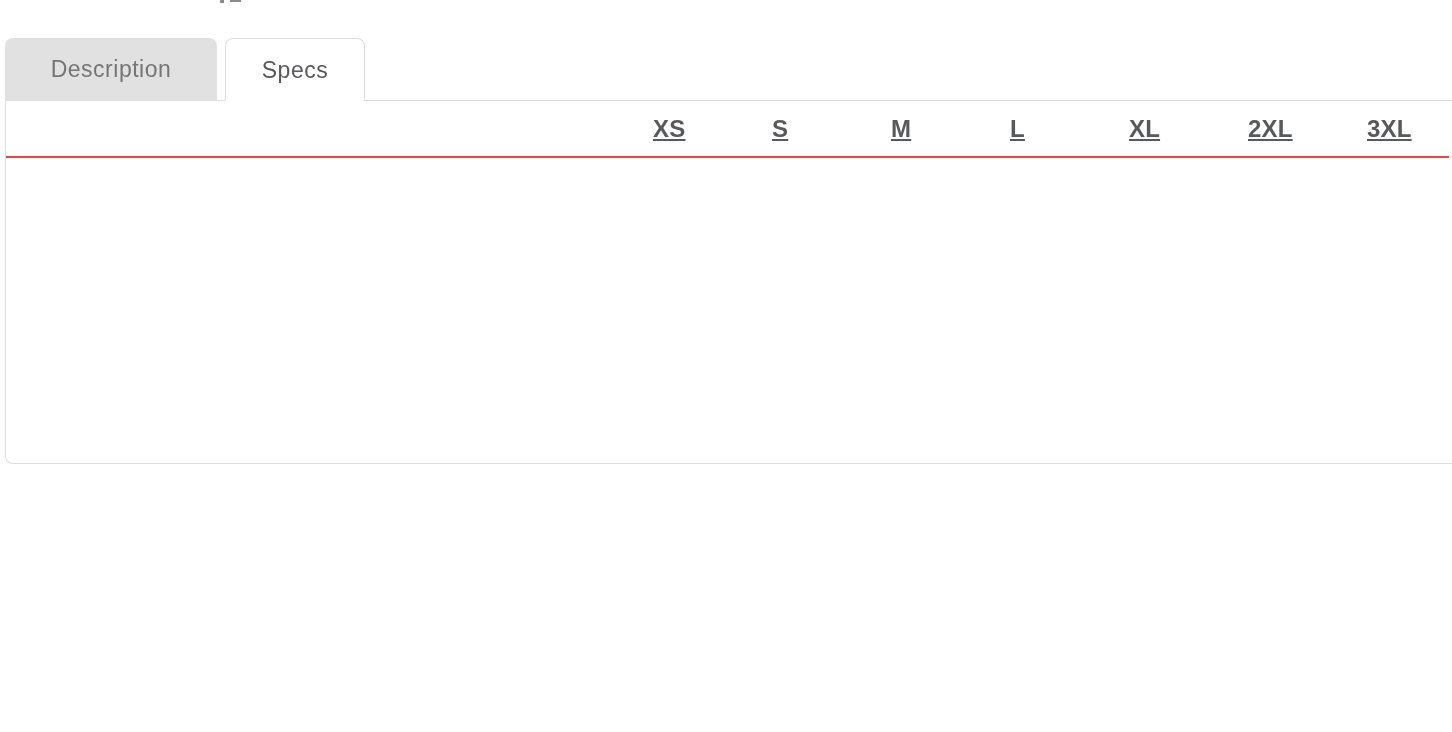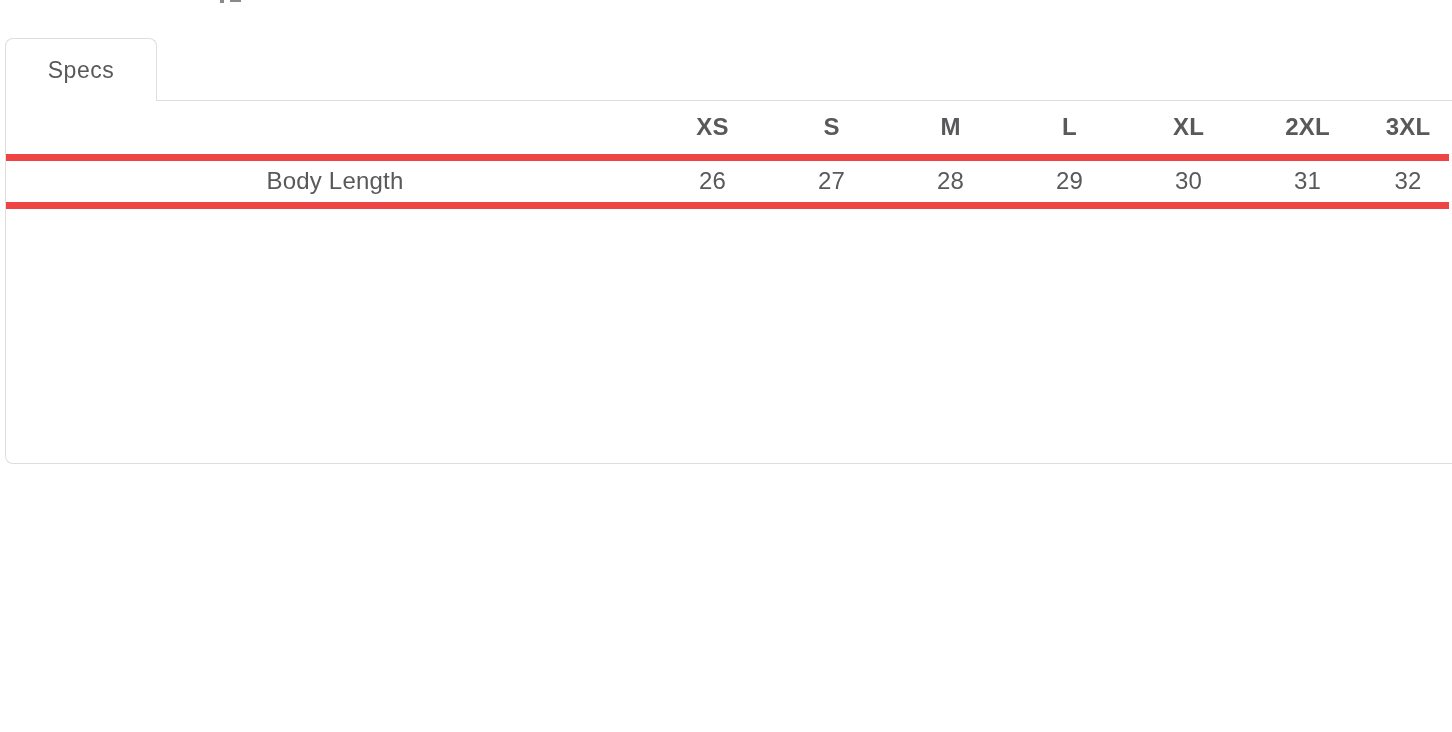--- a/index.html
+++ b/index.html
@@ -40,21 +40,21 @@
     cursor: pointer;
     user-select: none;
   }
   .tab.inactive {
     width: 212px;
     background: #e1e1e1;
     color: #757575;
     border: none;
   }
   .tab.active {
-    width: 152px;
+    width: 140px;
     height: 63px; 
     background: #ffffff;
     border: 1px solid #dedede;
     border-bottom: none;
     color: #58595b;
   }
 
   
   .panel {
     position: absolute;
@@ -72,26 +72,27 @@
   
   table.specs {
     width: 1443px;
     border-collapse: collapse;
     table-layout: fixed;
     font-size: 24px;
     letter-spacing: 0.2px;
     color: #58595b;
   }
   table.specs th, table.specs td {
-    text-align: center;
+    text-align: left;
     font-weight: normal;
-    border-bottom: 7px solid #ef4444;
+    border-bottom: 2px solid #ef4444;
     padding: 0;
     white-space: nowrap;
     overflow: hidden;
+    text-decoration: underline;
   }
   table.specs thead th {
     height: 56px;
     font-weight: 700;
     vertical-align: middle;
   }
   table.specs tbody td {
     height: 48px;
     vertical-align: middle;
   }
@@ -99,20 +100,21 @@
 </style>
 </head>
 <body>
 
 <div class="clipped-fragment">
   <span class="frag frag1"></span>
   <span class="frag frag2"></span>
 </div>
 
 <div class="tab-bar">
+  <div class="tab inactive">Description</div>
   <div class="tab active">Specs</div>
 </div>
 
 <div class="panel">
   <table class="specs">
     <colgroup>
       <col style="width:647px">
       <col style="width:119px">
         <col style="width:119px">
         <col style="width:119px">
@@ -127,25 +129,15 @@
           <th>XS</th>
           <th>S</th>
           <th>M</th>
           <th>L</th>
           <th>XL</th>
           <th>2XL</th>
           <th>3XL</th>
         </tr>
     </thead>
     <tbody>
-        <tr>
-          <td class="label-col">Body Length</td>
-          <td>26</td>
-          <td>27</td>
-          <td>28</td>
-          <td>29</td>
-          <td>30</td>
-          <td>31</td>
-          <td>32</td>
-        </tr>
       </tbody>
   </table>
 </div>
 
 </body></html>

